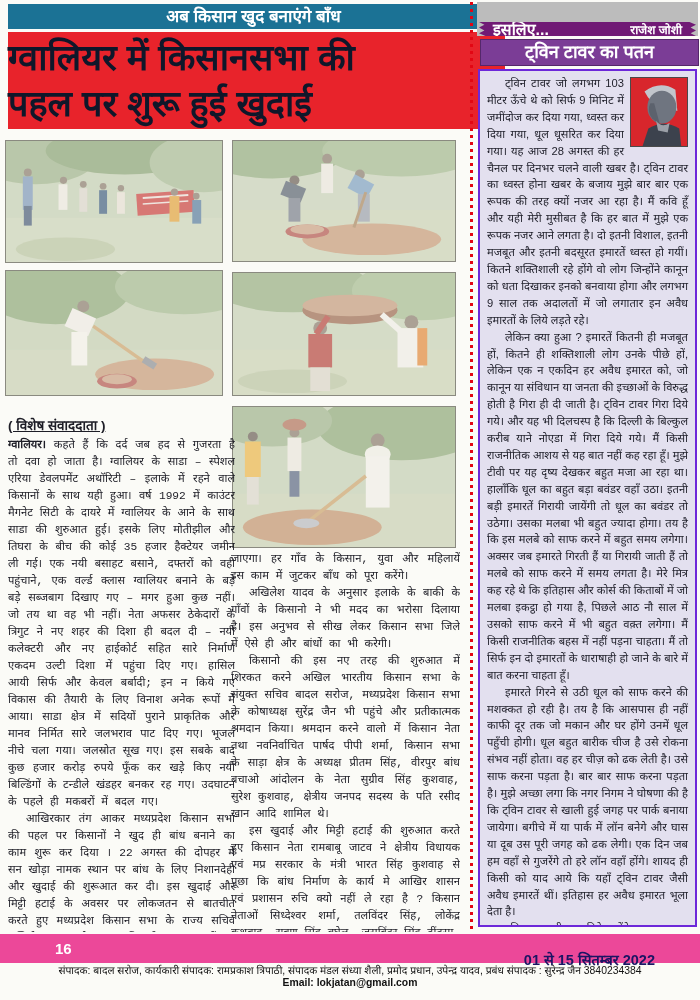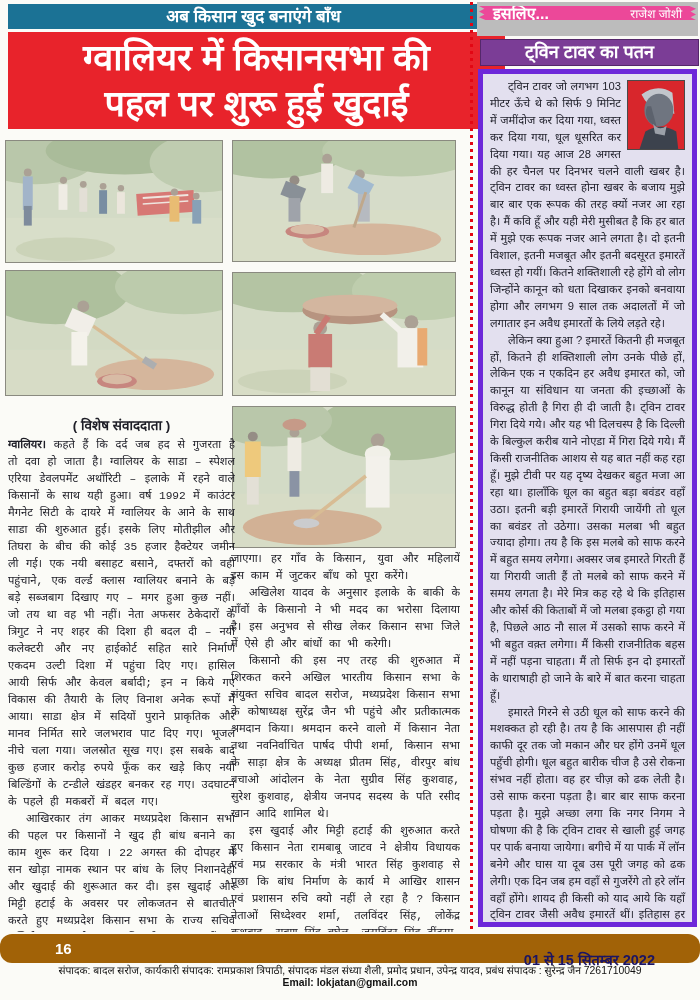--- a/index.html
+++ b/index.html
@@ -12,22 +12,22 @@
   .abs{position:absolute;}
 
   
   #kicker{
     left:8px;top:4px;width:491px;height:25px;
     background:#1b7295;color:#fff;font-weight:bold;font-size:17px;
     text-align:center;line-height:25px;
   }
   #headline{
     left:8px;top:32px;width:497px;height:97px;
-    background:#e8232b;color:#ffffff;font-weight:bold;
-    text-align:center;font-size:36px;line-height:46px;
+    background:#e8232b;color:#0f172a;font-weight:bold;
+    font-size:36px;line-height:46px;
     padding-top:3px;box-sizing:border-box;
   }
 
   
   #divider{
     left:470px;top:2px;width:3px;height:930px;
     background-image:repeating-linear-gradient(to bottom,#e30613 0px,#e30613 3px,rgba(0,0,0,0) 3px,rgba(0,0,0,0) 7px);
   }
 
   
@@ -41,54 +41,54 @@
 
   
   .bodytext{
     text-align:justify;font-size:11.2px;line-height:17px;color:#1d1d26;
     overflow:hidden;
   }
   .bodytext p{margin:0;text-indent:1.6em;font-family:Liberation Mono, monospace;}
   .bodytext p.noindent{text-indent:0;}
   #col-left{left:8px;top:417px;width:227px;height:515px;}
   #col-middle{left:231px;top:551px;width:229px;height:381px;}
-  .byline{text-align:center;font-weight:bold;font-size:13.5px;margin:0 0 3px 0;}
+  .byline{text-align:left;font-weight:bold;font-size:13.5px;margin:0 0 3px 0;text-decoration:underline;}
   .lead-loc{font-weight:bold;}
 
   
   #sidebar{left:477px;top:0;width:221px;height:932px;}
   #ribbon-strip{position:absolute;left:0;top:2px;width:221px;height:34px;background:#bcbcbc;}
   #ribbon{
-    position:absolute;left:2px;top:4px;width:217px;height:14px;background:#ec4899;
+    position:absolute;left:2px;top:20px;width:217px;height:14px;background:#701a75;
     clip-path:polygon(0 0,97% 0,100% 20%,97.5% 40%,100% 60%,97.5% 80%,100% 100%,3% 100%,0 80%,2.5% 60%,0 40%,2.5% 20%);
     display:flex;justify-content:space-between;align-items:center;
     padding:0 14px;box-sizing:border-box;color:#fff;
   }
   #ribbon .rib-label{font-weight:bold;font-size:16px;}
-  #ribbon .rib-author{font-weight:normal;font-size:12px;}
+  #ribbon .rib-author{font-weight:bold;font-size:12px;}
   #sidebar-title{
     position:absolute;left:3px;top:39px;width:219px;height:27px;
     background:#7b3d96;border:1px solid #55276b;box-sizing:border-box;
     color:#fff;font-weight:bold;font-size:18px;text-align:center;line-height:24px;
   }
   #sidebar-body{
     position:absolute;left:1px;top:69px;width:219px;height:858px;
-    background:#e3e0ef;border:5px solid #6d28d9;box-sizing:border-box;
+    background:#e3e0ef;border:2px solid #6d28d9;box-sizing:border-box;
     padding:4px 7px;text-align:justify;font-size:11.2px;line-height:16.9px;
     color:#23232e;overflow:hidden;
   }
   #sidebar-body p{margin:0;text-indent:1.6em;}
   .author-photo{
     float:right;width:58px;height:70px;margin:2px 0 4px 6px;
     border:1px solid #4a4a4a;background:#d8262c;box-sizing:border-box;
   }
   .author-photo svg{display:block;width:100%;height:100%;}
 
   
-  #footer-bar{left:0;top:934px;width:700px;height:29px;background:#a16207;border-radius:12px;}
+  #footer-bar{left:0;top:934px;width:700px;height:29px;background:#ec4899;}
   #page-number{position:absolute;left:55px;top:0;line-height:29px;color:#fff;font-weight:bold;font-size:15px;}
   #issue-dates{position:absolute;right:45px;top:12px;line-height:29px;color:#1b1464;font-weight:bold;font-size:14.5px;}
   #imprint{left:0;top:965px;width:700px;text-align:center;font-size:10.4px;line-height:12.3px;color:#121212;}
   #imprint .email{font-weight:bold;}
 </style>
 </head>
 <body>
 
 <div class="abs" id="kicker">अब किसान खुद बनाएंगे बाँध</div>
 
@@ -254,15 +254,15 @@
     <p>ट्विन टावर भी भूला दिये जायेंगे।</p>
   </div>
 </div>
 
 <div class="abs" id="footer-bar">
   <span id="page-number">16</span>
   <span id="issue-dates">01 से 15 सितम्बर 2022</span>
 </div>
 
 <div class="abs" id="imprint">
-  <div>संपादक: बादल सरोज, कार्यकारी संपादक: रामप्रकाश त्रिपाठी,  संपादक मंडल संध्या शैली, प्रमोद प्रधान, उपेन्द्र यादव, प्रबंध संपादक : सुरेन्द्र जैन 7261710049</div>
+  <div>संपादक: बादल सरोज, कार्यकारी संपादक: रामप्रकाश त्रिपाठी,  संपादक मंडल संध्या शैली, प्रमोद प्रधान, उपेन्द्र यादव, प्रबंध संपादक : सुरेन्द्र जैन 3840234384</div>
   <div class="email">Email: lokjatan@gmail.com</div>
 </div>
 
 </body></html>

